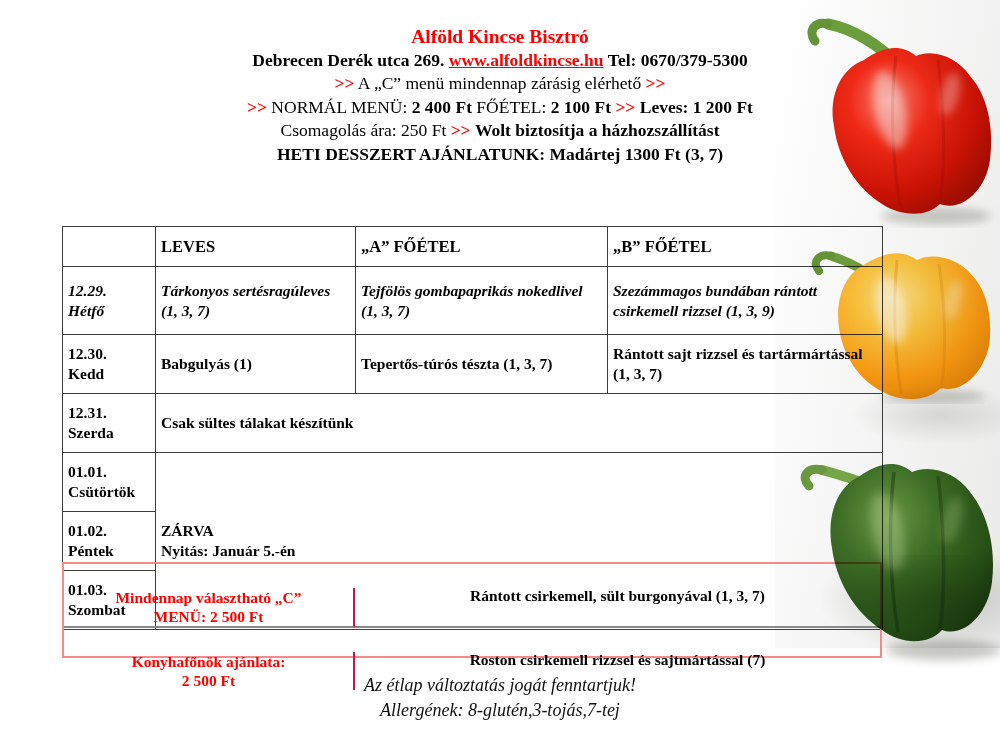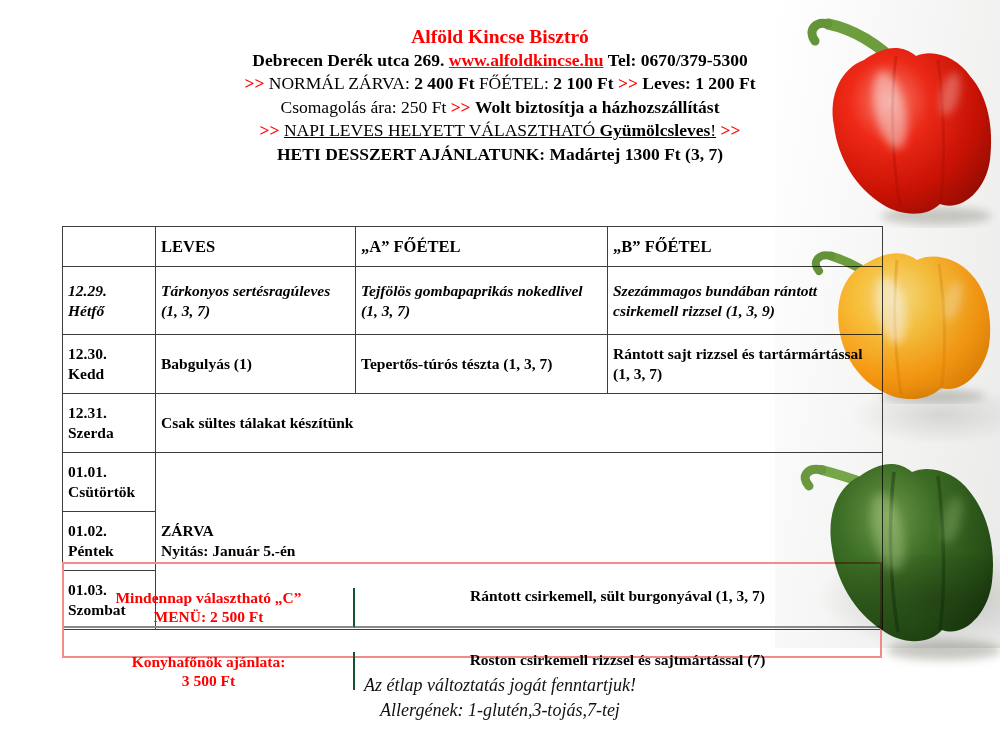--- a/index.html
+++ b/index.html
@@ -60,21 +60,21 @@
   
   .specials {
     position:absolute; left:62px; top:562px; width:820px; height:96px; z-index:2;
     border:2px solid #f48a8a; display:grid;
     grid-template-columns:291px 1fr; grid-template-rows:1fr 1fr;
   }
   .specials .cell {
     display:flex; flex-direction:column; justify-content:center; align-items:center;
     text-align:center; font-weight:bold; font-size:15.5px; line-height:19px;
   }
-  .specials .c1   { border-right:2px solid #14532d;margin-top:24px; }
+  .specials .c1   { border-right:2px solid #be185d;margin-top:24px; }
   .specials .rtop { border-bottom:2px solid #8a8a8a; }
   .red-label { color:#fe0000; }
 
   
   .footer {
     position:absolute; top:673px; left:0; width:100%; text-align:center; z-index:3;
     font-style:italic; font-size:18px; line-height:25px; color:#111;
   }
 
   
@@ -95,43 +95,42 @@
 
   <div class="header">
     <div class="line title-line">Alföld Kincse Bisztró</div>
 
     <div class="line">
       <span class="b">Debrecen Derék utca 269.</span>
       <a class="link">www.alfoldkincse.hu</a>
       <span class="b">Tel: 0670/379-5300</span>
     </div>
 
-
-    <div class="line">
-      <span class="red">&gt;&gt;</span>
-      <span>NORMÁL ZÁRVA:</span>
+    <div class="line">
+      <span class="red">&gt;&gt;</span>
+      <span>A „C” menü mindennap zárásig elérhető</span>
+      <span class="red">&gt;&gt;</span>
+    </div>
+
+    <div class="line">
+      <span class="red">&gt;&gt;</span>
+      <span>NORMÁL MENÜ:</span>
       <span class="b">2 400 Ft</span>
       <span>FŐÉTEL:</span>
       <span class="b">2 100 Ft</span>
       <span class="red">&gt;&gt;</span>
       <span class="b">Leves: 1 200 Ft</span>
     </div>
 
     <div class="line">
       <span>Csomagolás ára: 250 Ft</span>
       <span class="red">&gt;&gt;</span>
       <span class="b">Wolt biztosítja a házhozszállítást</span>
     </div>
 
-    <div class="line">
-      <span class="red">&gt;&gt;</span>
-      <span class="u"><span>NAPI LEVES HELYETT VÁLASZTHATÓ</span>
-      <span class="b">Gyümölcsleves</span><span>!</span></span>
-      <span class="red">&gt;&gt;</span>
-    </div>
 
     <div class="line b">HETI DESSZERT AJÁNLATUNK: Madártej 1300 Ft (3, 7)</div>
   </div>
 
   <table class="menu">
     <colgroup>
         <col style="width:93px">
         <col style="width:200px">
         <col style="width:252px">
         <col style="width:275px">
@@ -194,28 +193,28 @@
     </table>
 
   <div class="specials">
     <div class="cell c1 rtop">
       <div class="red-label">Mindennap választható „C”</div>
       <div class="red-label">MENÜ: 2 500 Ft</div>
     </div>
     <div class="cell rtop">Rántott csirkemell, sült burgonyával (1, 3, 7)</div>
     <div class="cell c1">
       <div class="red-label">Konyhafőnök ajánlata:</div>
-      <div class="red-label">3 500 Ft</div>
+      <div class="red-label">2 500 Ft</div>
     </div>
     <div class="cell">Roston csirkemell rizzsel és sajtmártással (7)</div>
   </div>
 
   <div class="footer">
     <div>Az étlap változtatás jogát fenntartjuk!</div>
-    <div>Allergének: 1-glutén,3-tojás,7-tej</div>
+    <div>Allergének: 8-glutén,3-tojás,7-tej</div>
   </div>
 
   <div class="peppers">
 
     <svg class="pep-red" width="202" height="226" viewBox="0 0 202 226">
       <defs>
         <radialGradient id="gradRed" cx="36%" cy="32%" r="85%">
           <stop offset="0%" stop-color="#ff8273"></stop>
             <stop offset="30%" stop-color="#f52a17"></stop>
           <stop offset="65%" stop-color="#d11204"></stop>

